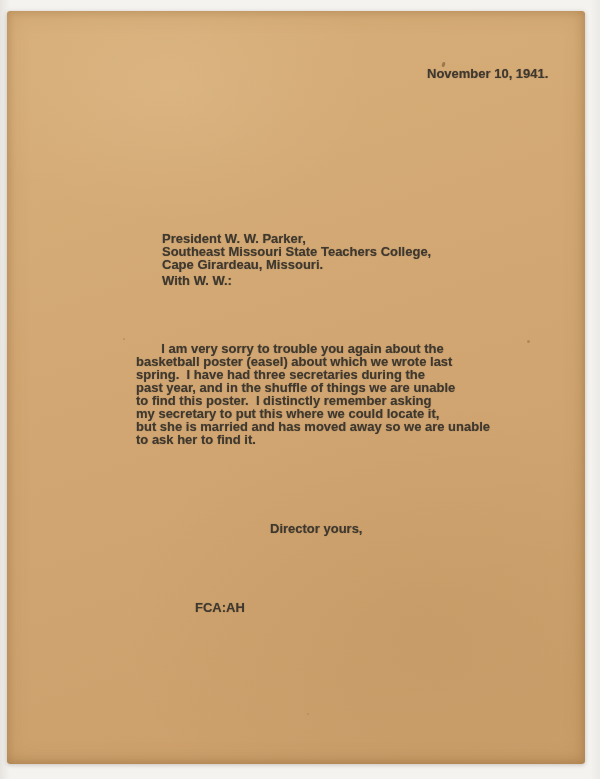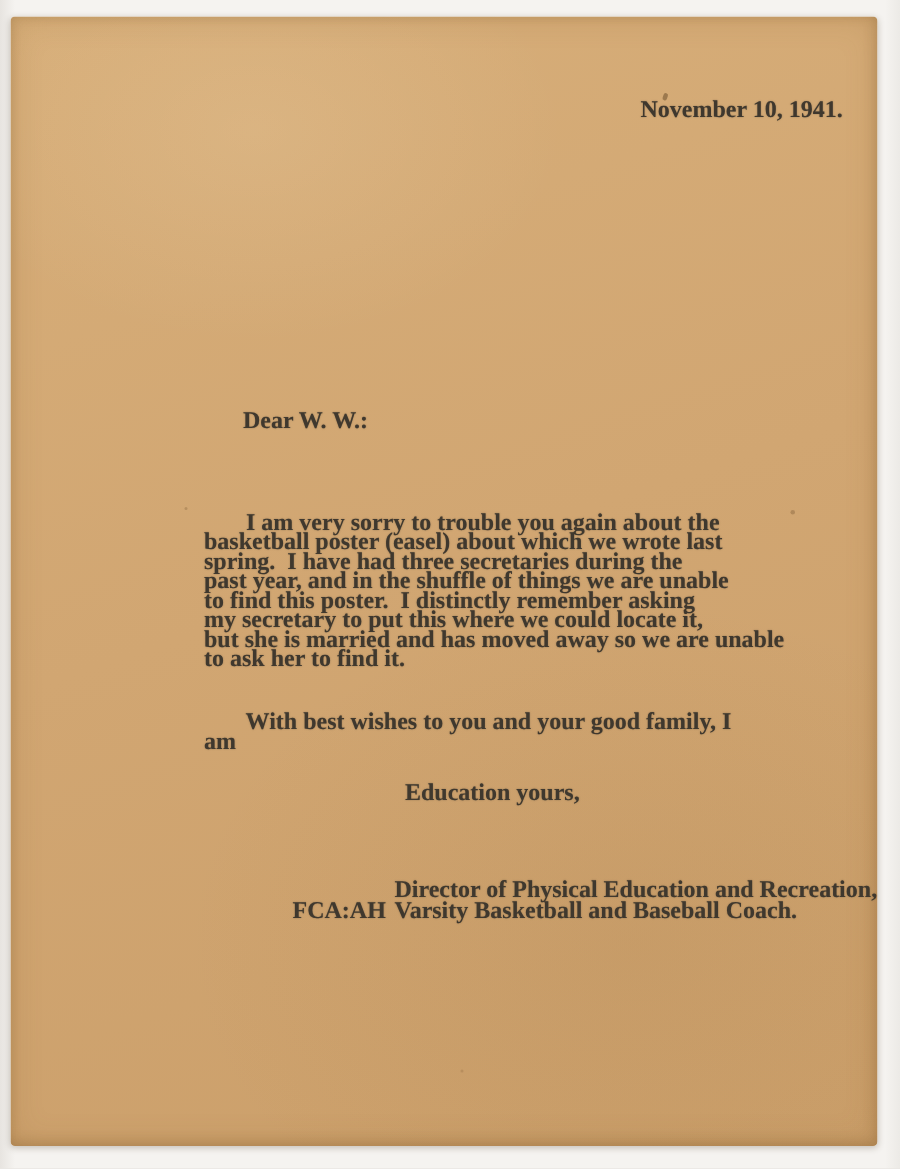--- a/index.html
+++ b/index.html
@@ -30,22 +30,22 @@
       linear-gradient(162deg, #d7ae79 0%, var(--paper, #d1a672) 48%, #cb9f6a 100%);
     box-shadow:
       inset 0 0 22px rgba(128, 88, 38, 0.20),
       inset -2px -3px 8px rgba(118, 82, 36, 0.22),
       inset 2px 2px 6px rgba(140, 100, 50, 0.12),
       0 1px 4px rgba(60, 45, 25, 0.25);
   }
   .txt {
     position: absolute;
     white-space: pre;
-    font-family: Liberation Serif, serif;
-    font-size: 16px;
+    font-family: Liberation Sans, sans-serif;
+    font-size: 13px;
     line-height: 13px;
     font-weight: 700;
     color: var(--ink, #3f382e);
     text-shadow: 0 0 1px rgba(63, 56, 46, 0.55);
   }
   .date       { left: 420px; top: 56px;  }
   .address    { left: 155px; top: 221px; }
   .salutation { left: 155px; top: 263px; }
   .p1         { left: 129px; top: 286px; margin-top: 45px; }
   .p2         { left: 129px; top: 395px; }
@@ -62,33 +62,32 @@
   .s2 { left: 520px; top: 329px; width: 3px; height: 3px; opacity: 0.6; }
   .s3 { left: 116px; top: 327px; width: 2px; height: 2px; opacity: 0.5; }
   .s4 { left: 300px; top: 702px; width: 2px; height: 2px; opacity: 0.35; }
 </style>
 </head>
 <body>
 
 <div class="scan">
   <div class="paper">
     <div class="txt date">November 10, 1941.</div>
-    <div class="txt salutation">Dear W. W.:</div>
+    <div class="txt address">President W. W. Parker,
+Southeast Missouri State Teachers College,
+Cape Girardeau, Missouri.</div>
+    <div class="txt salutation">With W. W.:</div>
     <div class="txt p1">       I am very sorry to trouble you again about the
 basketball poster (easel) about which we wrote last
 spring.  I have had three secretaries during the
 past year, and in the shuffle of things we are unable
 to find this poster.  I distinctly remember asking
 my secretary to put this where we could locate it,
 but she is married and has moved away so we are unable
 to ask her to find it.</div>
-    <div class="txt p3">       With best wishes to you and your good family, I
-am</div>
-    <div class="txt closing">Education yours,</div>
-    <div class="txt sigtitle">Director of Physical Education and Recreation,
-Varsity Basketball and Baseball Coach.</div>
+    <div class="txt closing">Director yours,</div>
     <div class="txt initials">FCA:AH</div>
     <div class="speck s1"></div>
     <div class="speck s2"></div>
     <div class="speck s3"></div>
     <div class="speck s4"></div>
   </div>
 </div>
 
 </body></html>

